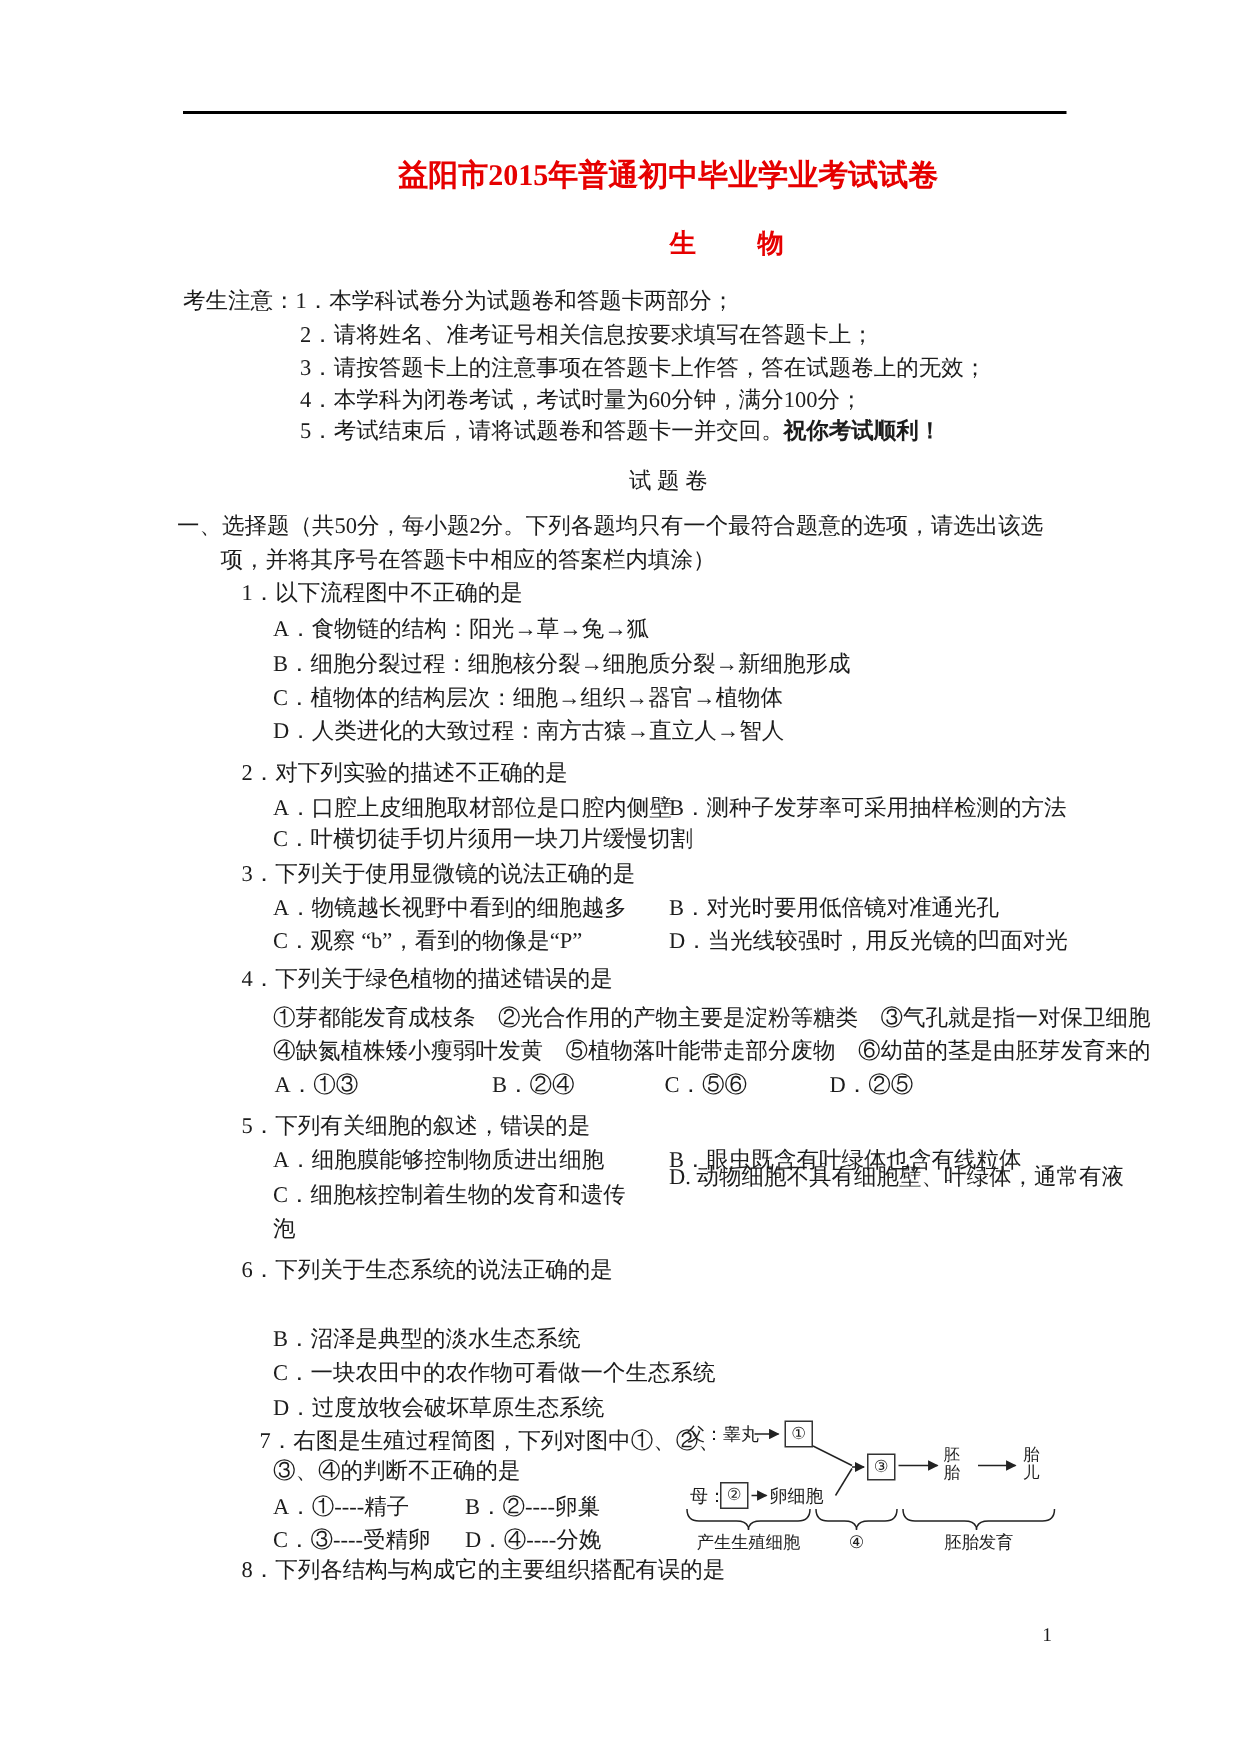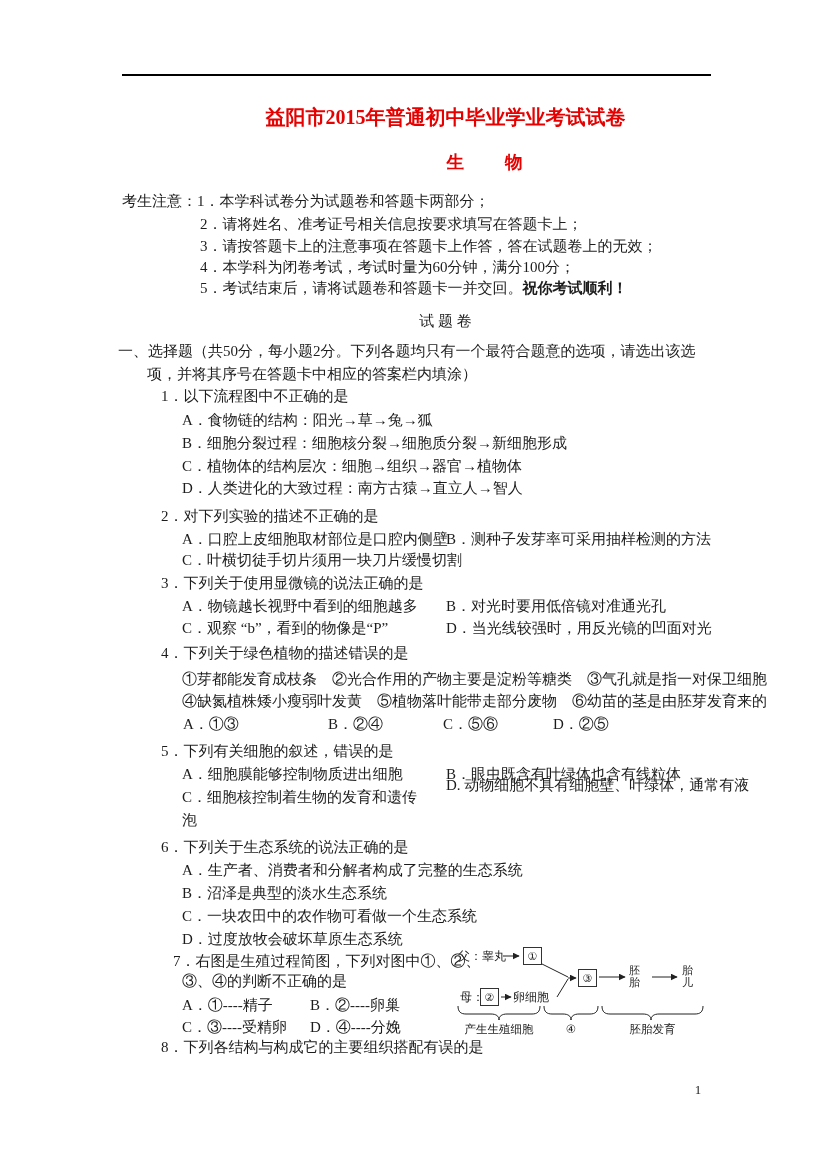--- a/index.html
+++ b/index.html
@@ -74,21 +74,20 @@
   <div class="ln" style="top:716px;left:553px">D．②⑤</div>
 
   <div class="ln" style="top:743px;left:161px">5．下列有关细胞的叙述，错误的是</div>
   <div class="ln" style="top:766px;left:182px">A．细胞膜能够控制物质进出细胞</div>
   <div class="ln" style="top:766px;left:446px">B．眼虫既含有叶绿体也含有线粒体</div>
   <div class="ln" style="top:789px;left:182px">C．细胞核控制着生物的发育和遗传</div>
   <div class="ln" style="top:777px;left:446px">D. 动物细胞不具有细胞壁、叶绿体，通常有液</div>
   <div class="ln" style="top:812px;left:182px">泡</div>
 
   <div class="ln" style="top:839px;left:161px">6．下列关于生态系统的说法正确的是</div>
-  <div class="ln" style="top:862px;left:182px">A．生产者、消费者和分解者构成了完整的生态系统</div>
   <div class="ln" style="top:885px;left:182px">B．沼泽是典型的淡水生态系统</div>
   <div class="ln" style="top:908px;left:182px">C．一块农田中的农作物可看做一个生态系统</div>
   <div class="ln" style="top:931px;left:182px">D．过度放牧会破坏草原生态系统</div>
 
   <div class="ln" style="top:953px;left:173px">7．右图是生殖过程简图，下列对图中①、②、</div>
   <div class="ln" style="top:973px;left:182px">③、④的判断不正确的是</div>
   <div class="ln" style="top:997px;left:182px">A．①----精子</div>
   <div class="ln" style="top:997px;left:310px">B．②----卵巢</div>
   <div class="ln" style="top:1019px;left:182px">C．③----受精卵</div>
   <div class="ln" style="top:1019px;left:310px">D．④----分娩</div>

